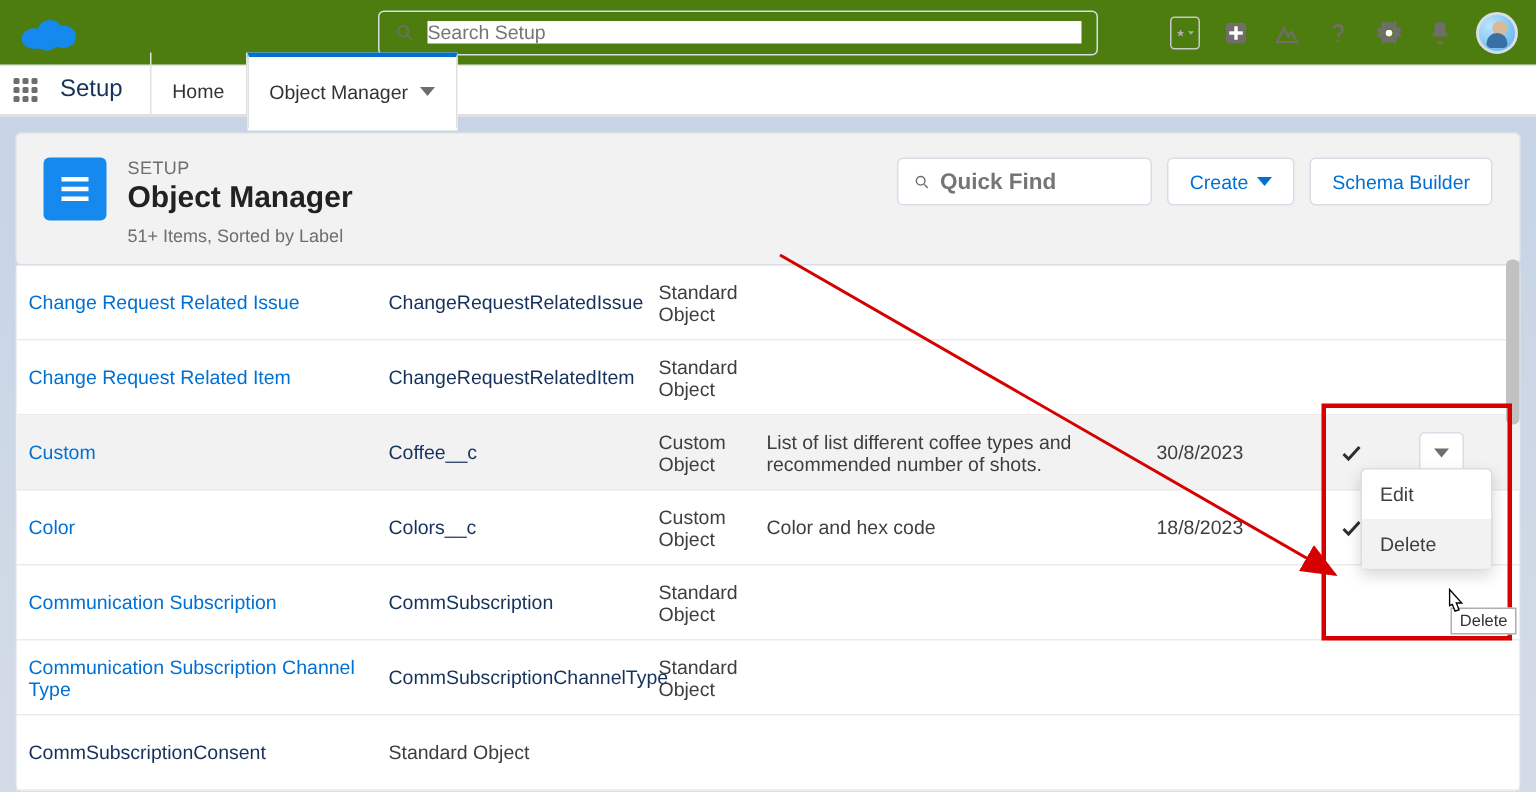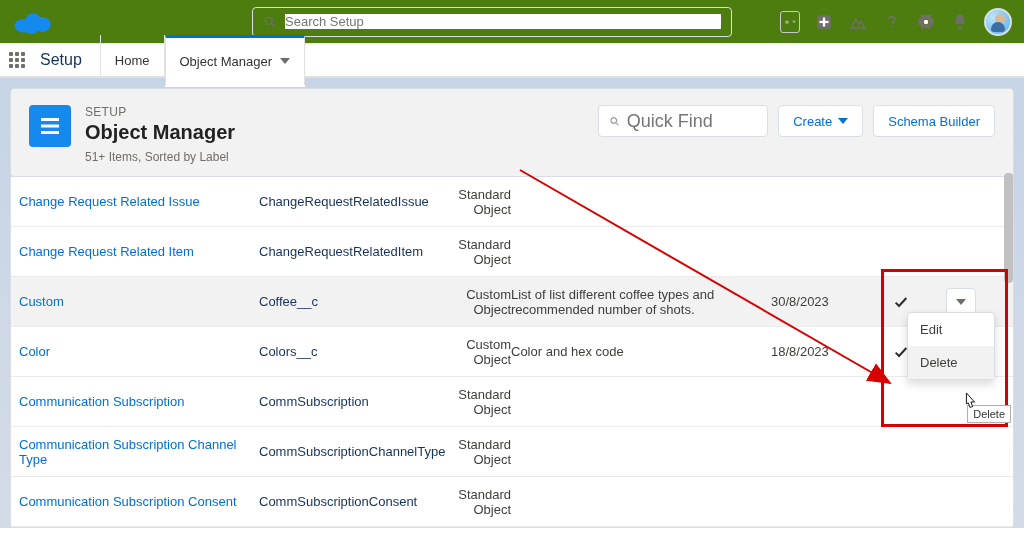--- a/index.html
+++ b/index.html
@@ -116,40 +116,40 @@
   .ph-text .title { font-size: 20px; font-weight: 700; color: #222; margin: 2px 0 6px 0; }
   .ph-text .meta { font-size: 12px; color: #706e6b; }
   .ph-actions {
     margin-left: auto; display: flex; gap: 10px; align-items: center;
   }
   .qf-box {
     display: flex; align-items: center; border: 1px solid #d8dde6; border-radius: 4px;
     background: #fff; height: 32px; padding: 0 10px; color: #706e6b; width: 170px;
   }
   .qf-box svg { width: 13px; height: 13px; margin-right: 6px; }
-  .qf-box input { border: none; outline: none; font-size: 18px; width: 100%; }
+  .qf-box input { border: none; outline: none; font-size: 15px; width: 100%; font-weight: bold; }
   .btn {
     border: 1px solid #d8dde6; background: #fff; height: 32px; padding: 0 14px;
     border-radius: 4px; color: #0070d2; font-size: 13px; cursor: pointer;
     display: inline-flex; align-items: center; gap: 6px;
   }
   
   .obj-table { margin: 0 10px; background: #fff; border: 1px solid #d8dde6; border-top: none; border-radius: 0 0 4px 4px; position: relative; }
   .row {
     display: grid;
     grid-template-columns: 240px 180px 72px 260px 100px 60px 60px;
     align-items: center;
     min-height: 50px;
     padding: 8px 0 8px 8px;
     border-bottom: 1px solid #ecebea;
     font-size: 13px;
   }
   .row.hi { background: #f3f2f2; }
   .row .link { color: #0070d2; cursor: pointer; }
-  .row .type { color: #3e3e3c; text-align: right; }
+  .row .type { color: #3e3e3c; }
   .row .desc { color: #3e3e3c; }
   .row .date { color: #3e3e3c; text-align: left; }
   .row .check { display: flex; justify-content: center; }
   .row .check svg { width: 16px; height: 16px; }
   .row .actbtn { display: flex; justify-content: center; }
   .chevbtn {
     width: 30px; height: 28px; border: 1px solid #d8dde6; border-radius: 4px;
     background: #fff; display: inline-flex; align-items: center; justify-content: center;
     cursor: pointer;
   }
@@ -398,21 +398,20 @@
       <div class="row">
         <div class="link">Communication Subscription Channel Type</div>
         <div>CommSubscriptionChannelType</div>
         <div class="type">Standard Object</div>
         <div class="desc"></div>
         <div class="date"></div>
         <div class="check"></div>
         <div class="actbtn"></div>
       </div>
       <div class="row">
-        <div class="link">Communication Subscription Consent</div>
         <div>CommSubscriptionConsent</div>
         <div class="type">Standard Object</div>
         <div class="desc"></div>
         <div class="date"></div>
         <div class="check"></div>
         <div class="actbtn"></div>
       </div>
       <div class="dropdown">
       <div class="mi">Edit</div>
       <div class="mi hov">Delete</div>

